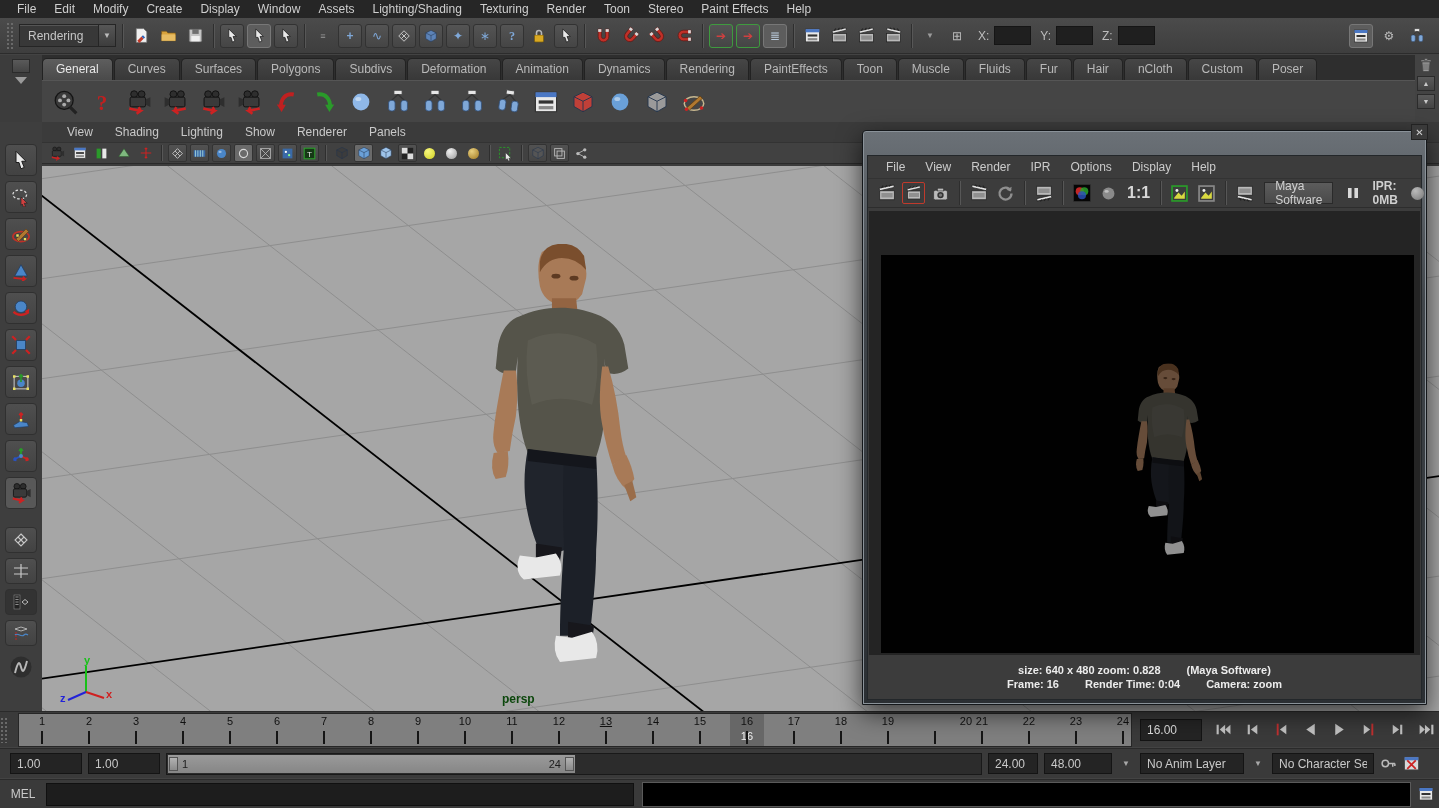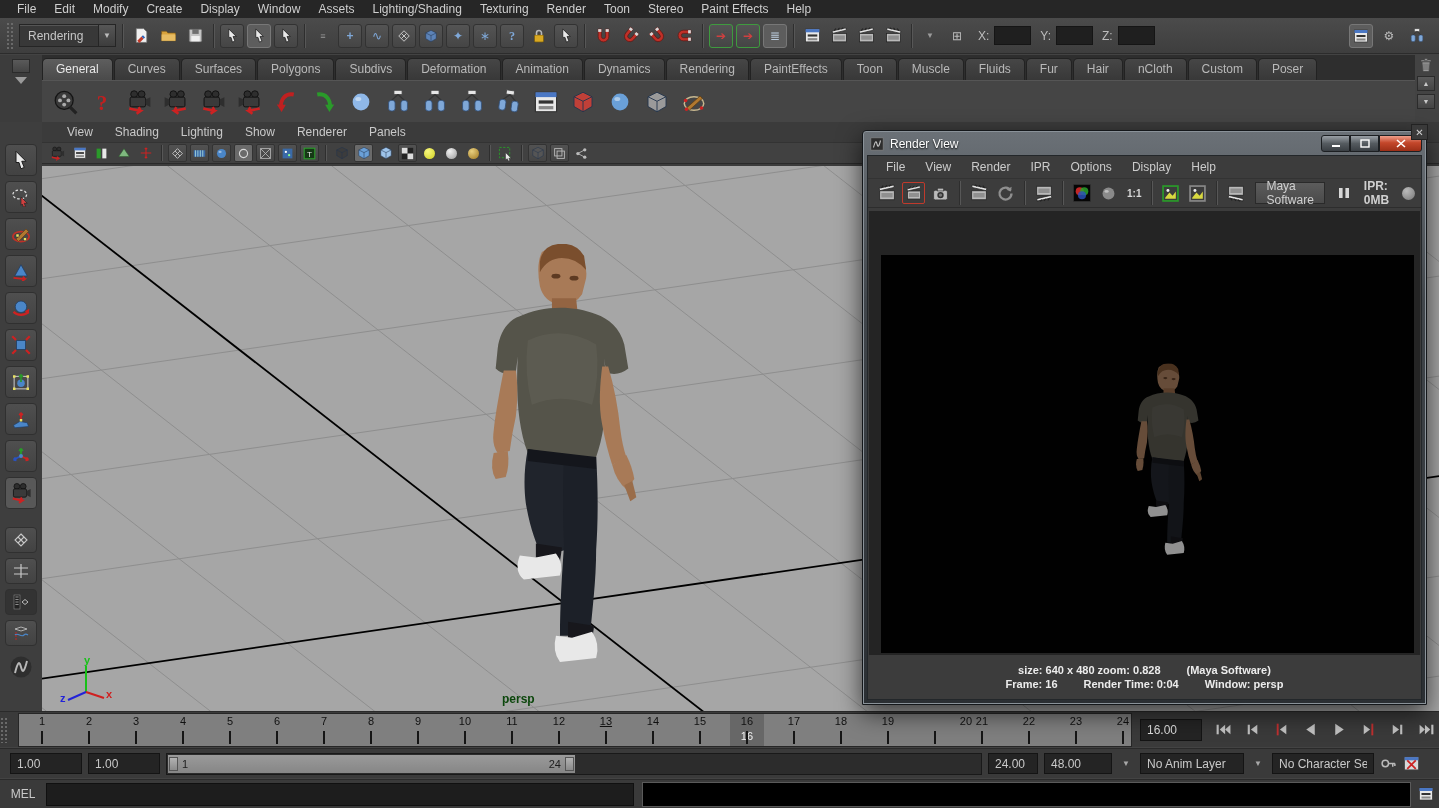--- a/index.html
+++ b/index.html
@@ -88,21 +88,21 @@
         display:flex;align-items:center;justify-content:center;}
   .wbtn.min{border-radius:3px 0 0 3px;}
   .wbtn.close{width:43px;border-radius:0 3px 3px 0;background:linear-gradient(#f0a08c,#c4472b 45%,#9c2f17);}
   .rw-body{position:absolute;left:4px;right:4px;top:24px;bottom:4px;background:#3c3c3c;border:1px solid #23272a;}
   .rw-menus{height:22px;display:flex;align-items:center;padding-left:8px;}
   .rw-menus .mi{padding:0 10px;color:#cbcbcb;}
   .rw-toolbar{height:30px;display:flex;align-items:center;gap:4px;padding:0 7px;
               border-top:1px solid #333;border-bottom:1px solid #2d2d2d;background:#3c3c3c;}
   .rico{width:23px;height:22px;display:flex;align-items:center;justify-content:center;border-radius:2px;flex:0 0 auto;}
   .rico.redsel{border:1px solid #c03a2c;}
-  .ratio{color:#d8d8d8;font-weight:bold;font-size:10px;padding:0 3px;}
+  .ratio{color:#d8d8d8;font-weight:bold;font-size:16px;padding:0 3px;}
   .renderer-dd{height:22px;background:linear-gradient(#5c5c5c,#4a4a4a);border:1px solid #2a2a2a;
                color:#d0d0d0;display:flex;align-items:center;padding:0 10px;margin:0 4px;}
   .ipr-mem{color:#d0d0d0;font-weight:bold;padding:0 4px;}
   .rw-content{position:absolute;left:1px;right:1px;top:55px;bottom:44px;background:#242424;overflow:hidden;}
   .rw-image{position:absolute;left:12px;top:44px;width:533px;height:398px;background:#010101;}
   .rw-char{position:absolute;left:242px;top:88px;width:92px;height:234px;
            filter:brightness(.62) saturate(.9);}
   .rw-status{position:absolute;left:1px;right:1px;bottom:1px;height:42px;background:#3c3c3c;
              display:flex;flex-direction:column;align-items:center;justify-content:center;gap:2px;
              color:#ececec;font-weight:bold;font-size:11px;}
@@ -855,44 +855,20 @@
         <text x="24" y="10" fill="#18c018" font-size="11" font-weight="bold" font-family="Liberation Sans,sans-serif">y</text>
         <text x="0" y="48" fill="#2222d8" font-size="11" font-weight="bold" font-family="Liberation Sans,sans-serif">z</text>
         <text x="46" y="44" fill="#d02020" font-size="11" font-weight="bold" font-family="Liberation Sans,sans-serif">x</text>
       </svg>
       <span class="persp-label">persp</span>
     </div>
     <span class="vp-close">✕</span>
   </div>
 
   <div class="renderwin">
-    <div class="rw-title">
-      <svg width="14" height="14" viewBox="0 0 16 16">
-          <rect x="1" y="1" width="14" height="14" fill="#2e2e2e" stroke="#888" stroke-width=".7"></rect>
-          <path d="M4,12 C6,4 7,4 8,8 C9,12 10,12 12,4" fill="none" stroke="#c8c8c8" stroke-width="1.2"></path>
-        </svg>
-      <span>Render View</span>
-      <div class="winbtns">
-        <span class="wbtn min">
-            <svg width="10" height="9" viewBox="0 0 10 9">
-              <rect x="1" y="6" width="8" height="2" fill="#fff"></rect>
-            </svg>
-          </span>
-        <span class="wbtn">
-            <svg width="10" height="9" viewBox="0 0 10 9">
-              <rect x="1" y="1" width="8" height="7" fill="none" stroke="#fff" stroke-width="1.4"></rect>
-            </svg>
-          </span>
-        <span class="wbtn close">
-            <svg width="10" height="9" viewBox="0 0 10 9">
-              <path d="M1,1 L9,8 M9,1 L1,8" stroke="#fff" stroke-width="1.6"></path>
-            </svg>
-          </span>
-      </div>
-    </div>
     <div class="rw-body">
       <div class="rw-menus">
         <span class="mi">File</span>
         <span class="mi">View</span>
         <span class="mi">Render</span>
         <span class="mi">IPR</span>
         <span class="mi">Options</span>
         <span class="mi">Display</span>
         <span class="mi">Help</span>
       </div>
@@ -983,21 +959,21 @@
         </div>
       </div>
       <div class="rw-status">
         <div class="row">
           <span>size: 640 x 480 zoom: 0.828</span>
           <span>(Maya Software)</span>
         </div>
         <div class="row">
           <span>Frame: 16</span>
           <span>Render Time: 0:04</span>
-          <span>Window: persp</span>
+          <span>Camera: zoom</span>
         </div>
       </div>
     </div>
   </div>
 
   <div class="timeline">
     <div class="handle" style="height:26px"></div>
     <div class="tl-strip" id="timeline-ruler">
         <div class="tl-current" style="left: 711px; width: 34px;">
           <span>16</span>

